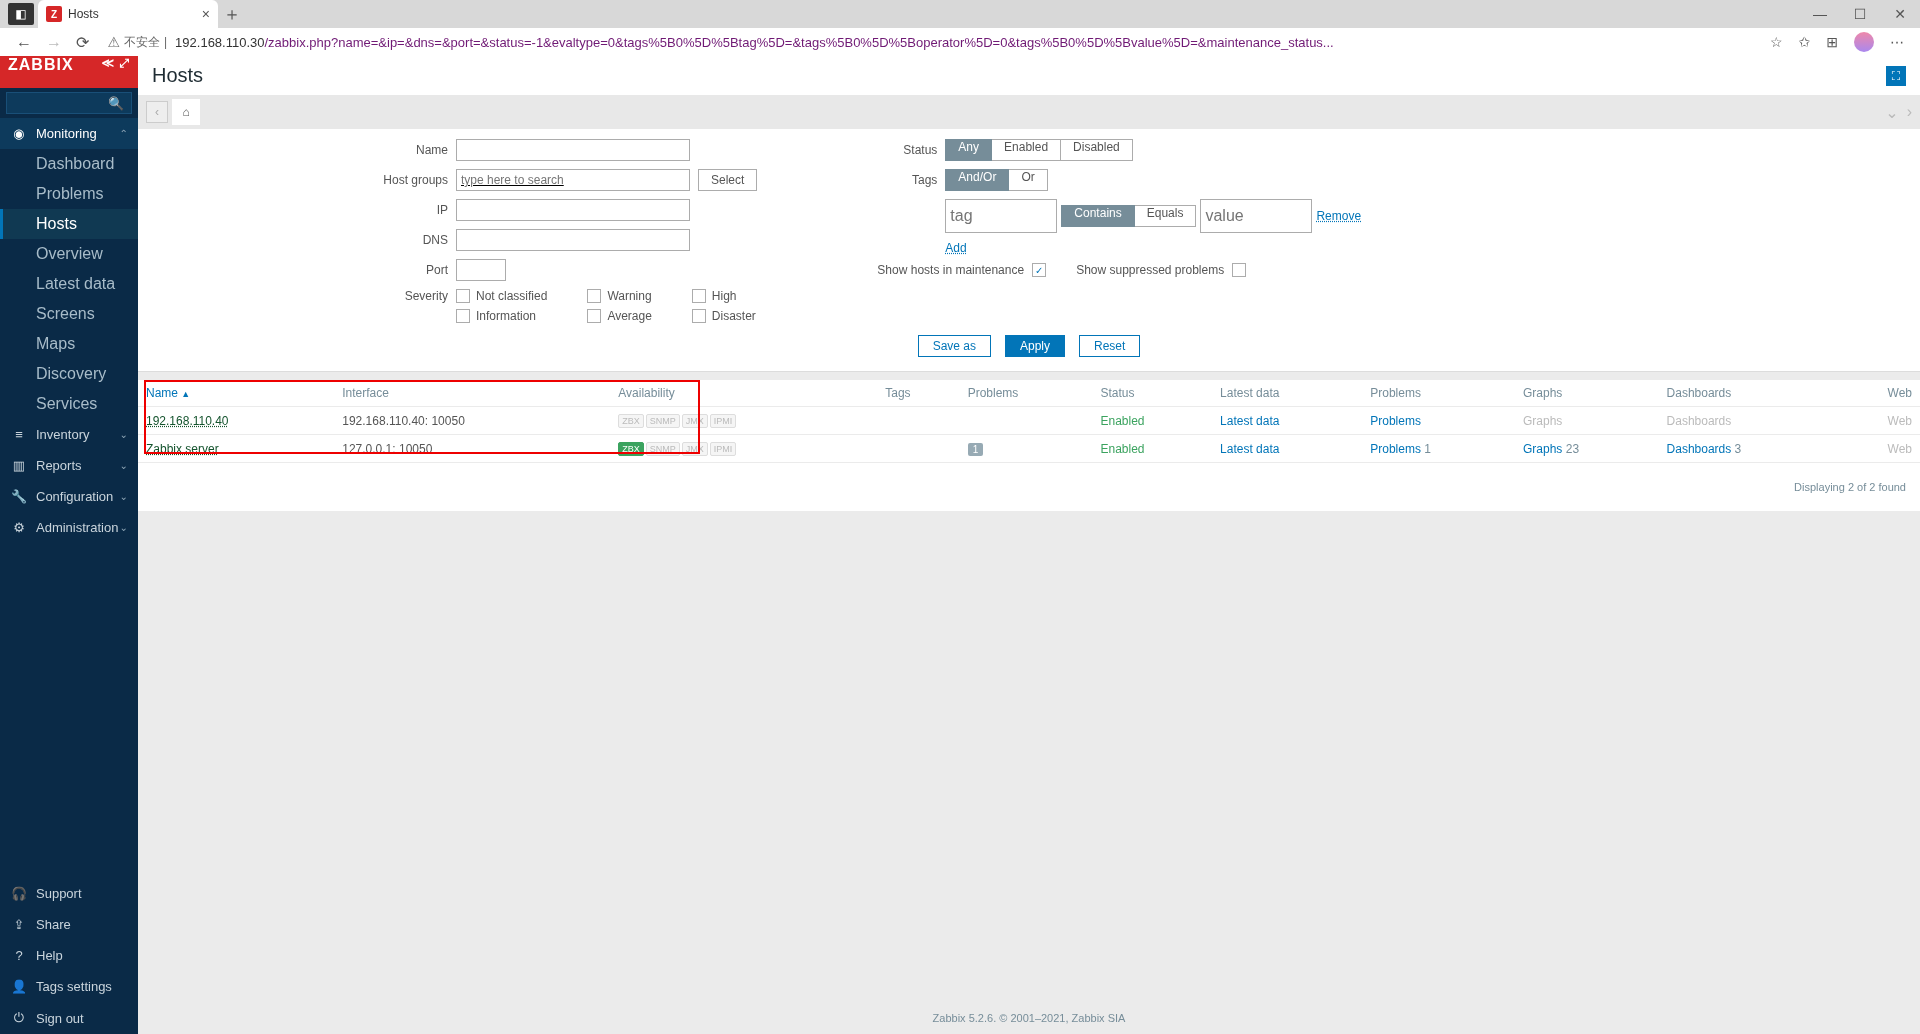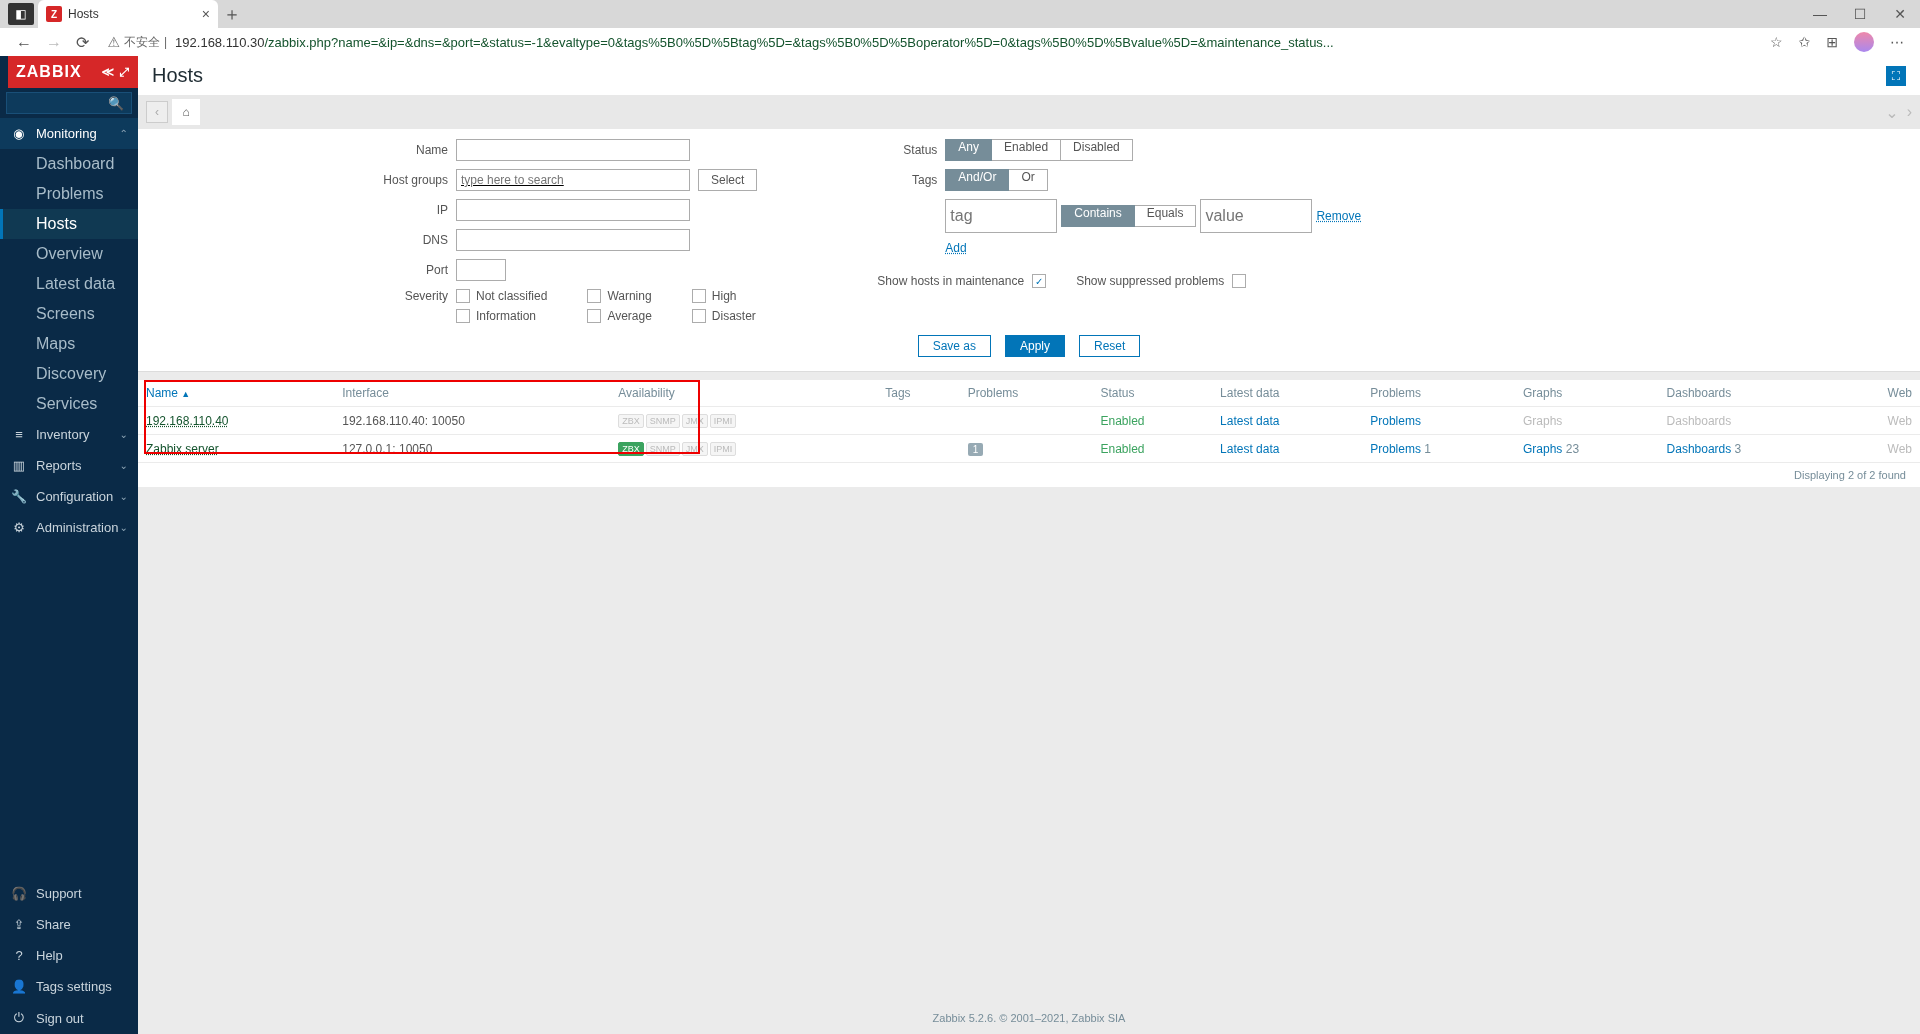--- a/index.html
+++ b/index.html
@@ -19,29 +19,29 @@
 .win-controls div { width: 40px; height: 28px; display: flex; align-items: center; justify-content: center; color: #555; cursor: pointer; font-size: 14px; }
 .addr-bar { height: 28px; background: #fff; display: flex; align-items: center; padding: 0 8px; }
 .nav-btns { display: flex; gap: 14px; align-items: center; padding: 0 8px; }
 .nav-btns span { color: #555; font-size: 16px; cursor: pointer; }
 .nav-btns .disabled { color: #bbb; }
 .url-area { flex: 1; display: flex; align-items: center; margin-left: 10px; }
 .insecure { color: #666; margin-right: 8px; display: flex; align-items: center; gap: 4px; }
 .insecure .warn { font-size: 14px; }
 .url-text { color: #333; font-size: 13px; white-space: nowrap; overflow: hidden; text-overflow: ellipsis; flex: 1; }
 .url-text .host { color: #333; }
-.url-text .path { color: #14532d; }
+.url-text .path { color: #701a75; }
 .addr-icons { display: flex; gap: 16px; align-items: center; padding: 0 8px; color: #555; }
 .addr-icons span { cursor: pointer; font-size: 14px; }
 .avatar { width: 20px; height: 20px; border-radius: 50%; background: linear-gradient(#e8a, #a8e); }
 
 
 .app { display: flex; height: calc(1034px - 56px); }
 .sidebar { width: 138px; background: #0a2a47; color: #c9d4dc; display: flex; flex-direction: column; font-size: 13px; }
-.logo-row { height: 32px; background: #d62728; color: #fff; display: flex; align-items: center; padding: 0 8px; font-weight: bold; font-size: 16px; letter-spacing: 1px; margin-left: 8px; }
+.logo-row { height: 32px; background: #d62728; color: #fff; display: flex; padding: 0 8px; font-weight: bold; font-size: 16px; letter-spacing: 1px; }
 .logo-row .collapse { margin-left: auto; display: flex; gap: 4px; color: #fff; font-size: 12px; cursor: pointer; }
 .search-row { padding: 4px 6px; }
 .search-row div { background: #0d3a5c; border: 1px solid #194f78; height: 22px; display: flex; align-items: center; justify-content: flex-end; padding: 0 6px; color: #8fa6b7; }
 .nav-section { display: flex; align-items: center; padding: 8px 10px; cursor: pointer; color: #c9d4dc; }
 .nav-section.active { background: #0d3a5c; color: #fff; }
 .nav-section .icon { width: 18px; margin-right: 8px; display: flex; align-items: center; justify-content: center; }
 .nav-section .chev { margin-left: auto; font-size: 10px; color: #8fa6b7; }
 .sub-items { }
 .sub-item { padding: 6px 10px 6px 36px; cursor: pointer; color: #a8bcc9; font-size: 16px; }
 .sub-item.active { background: #103952; border-left: 3px solid #0275b8; padding-left: 33px; color: #fff; }
@@ -95,21 +95,21 @@
 td a.hostlink { color: #14532d; text-decoration: underline dotted; }
 td a.blue { color: #0275b8; }
 td .muted { color: #bbb; }
 .avail { display: inline-flex; gap: 2px; }
 .avail span { font-size: 9px; padding: 1px 3px; border: 1px solid #ddd; color: #bbb; background: #f5f5f5; border-radius: 2px; }
 .avail span.ok { background: #3ba35f; color: #fff; border-color: #3ba35f; }
 .badge { background: #97aab4; color: #fff; padding: 1px 5px; border-radius: 2px; font-size: 10px; }
 .cnt { color: #768d99; }
 .status-enabled { color: #3ba35f; }
 
-.footer-row { text-align: right; padding: 6px 14px; color: #768d99; font-size: 11px; background: #fff; border-top: 1px solid #ebebeb; }
+.footer-row { text-align: right; padding: 18px 14px; color: #768d99; font-size: 11px; background: #fff; border-top: 1px solid #ebebeb; }
 .zbx-footer { text-align: center; color: #768d99; font-size: 11px; padding: 28px 0 10px 0; position: absolute; bottom: 0; left: 138px; right: 0; }
 .zbx-footer a { color: #768d99; }
 </style>
 </head>
 <body>
 
 <div class="browser-chrome">
   <div class="tab-bar">
     <div class="tab-icon-box">◧</div>
     <div class="tab">
@@ -327,21 +327,21 @@
                 <div class="seg-btn active">Contains</div>
                 <div class="seg-btn">Equals</div>
               </div>
               <input class="tag-input" placeholder="value" style="">
               <span class="link-btn">Remove</span>
             </div>
           </div>
           <div class="f-row" style="margin-left:68px;">
             <span class="link-btn">Add</span>
           </div>
-          <div class="f-row" style="gap:30px;margin-top:11px;">
+          <div class="f-row" style="gap:30px;">
             <div style="display:flex;align-items:center;gap:8px;">
               <span class="f-label" style="width:auto;">Show hosts in maintenance</span>
               <span class="chk" style="color:#0275b8;">✓</span>
             </div>
             <div style="display:flex;align-items:center;gap:8px;">
               <span class="f-label" style="width:auto;">Show suppressed problems</span>
               <span class="chk"></span>
             </div>
           </div>
         </div>

